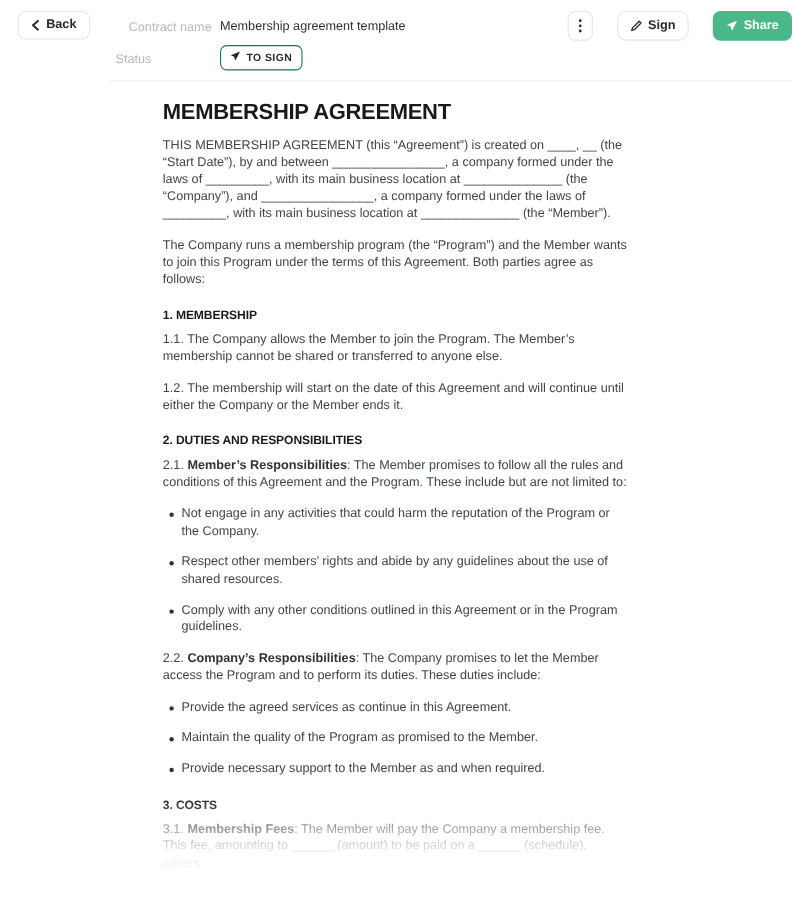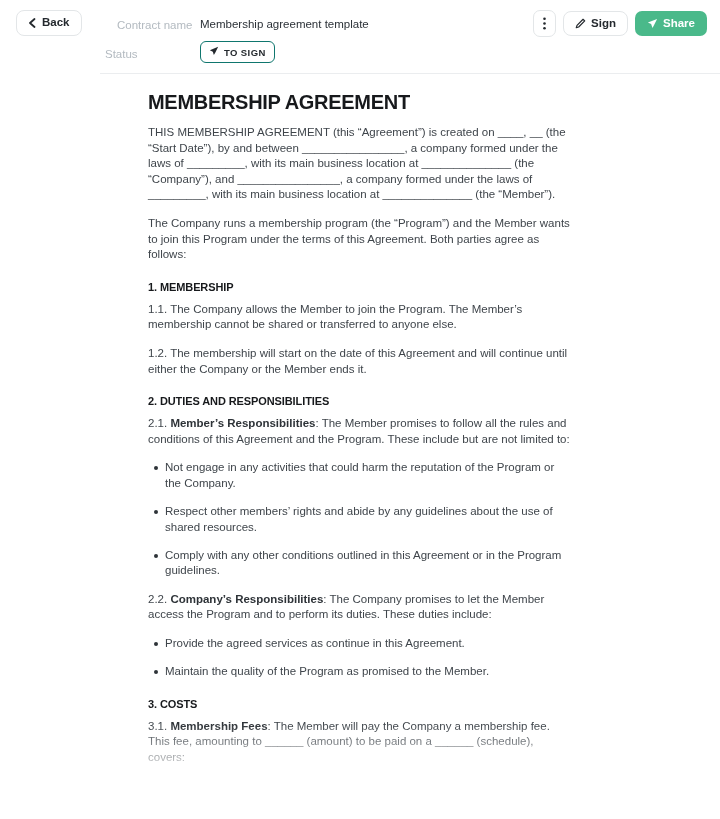--- a/index.html
+++ b/index.html
@@ -66,24 +66,23 @@
     background: #fff;
     padding: 4px 8px;
     font-size: 9.5px;
     font-weight: 700;
     letter-spacing: 0.4px;
     color: #24292e;
     cursor: pointer;
   }
   .actions {
     position: absolute;
-    right: 13px; top: 10px;
+    right: 0; top: 10px;
     display: flex;
-    gap: 7px;
-    align-items: center;
+    gap: 22px;
   }
   .btn-kebab { padding: 6px 9px; border-radius: 7px; }
   .btn-share {
     border: none;
     color: #ffffff;
     border-radius: 7px;
     padding: 7px 12px;
   }
 
   
@@ -217,19 +216,20 @@
         <p class="doc-para"><span>2.1. </span><strong>Member’s Responsibilities</strong><span>: The Member promises to follow all the rules and conditions of this Agreement and the Program. These include but are not limited to:</span></p>
         <ul class="doc-bullets">
           <li>Not engage in any activities that could harm the reputation of the Program or the Company.</li>
           <li>Respect other members’ rights and abide by any guidelines about the use of shared resources.</li>
           <li>Comply with any other conditions outlined in this Agreement or in the Program guidelines.</li>
         </ul>
         <p class="doc-para"><span>2.2. </span><strong>Company’s Responsibilities</strong><span>: The Company promises to let the Member access the Program and to perform its duties. These duties include:</span></p>
         <ul class="doc-bullets">
           <li>Provide the agreed services as continue in this Agreement.</li>
           <li>Maintain the quality of the Program as promised to the Member.</li>
+          <li>Provide necessary support to the Member as and when required.</li>
         </ul>
         <h2 class="doc-heading">3. COSTS</h2>
         <p class="doc-para"><span>3.1. </span><strong>Membership Fees</strong><span>: The Member will pay the Company a membership fee. This fee, amounting to ______ (amount) to be paid on a ______ (schedule), covers:</span></p>
       </div>
   </article>
   <div class="bottom-fade"></div>
 </main>
 
 </body></html>

